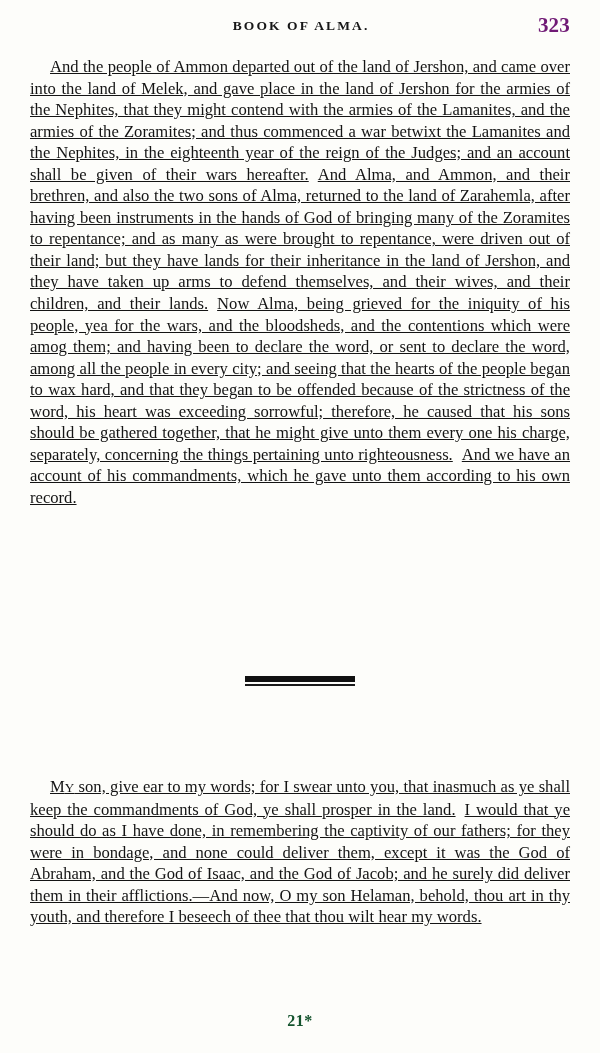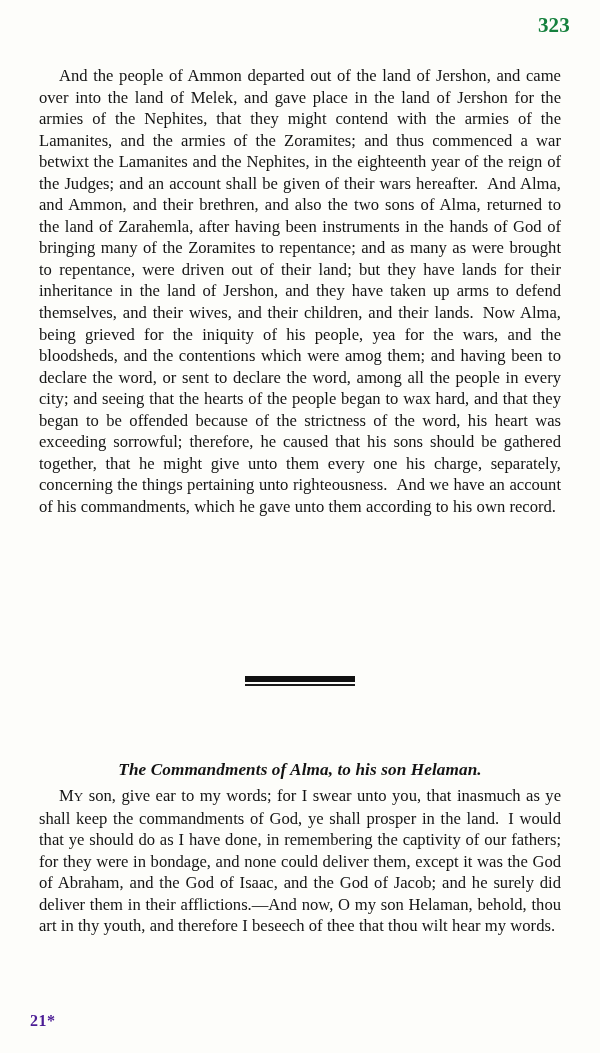--- a/index.html
+++ b/index.html
@@ -43,39 +43,40 @@
     text-indent: 2.1px;
     color: #171717;
   }
   .runhead-folio {
     position: absolute;
     right: 0;
     top: -3px;
     font-weight: bold;
     font-size: 21px;
     letter-spacing: 0.2px;
-    color: #15803d;
+    color: #701a75;
   }
 
   
   .textblock {
     position: absolute;
     top: 56px;
     left: 30px;
     width: 540px;
   }
 
   p.body {
-    margin: 9px;
+    margin: 0;
     font-size: 16.6px;
     line-height: 21.55px;
     text-align: justify;
     text-align-last: left;
     word-spacing: 0.15px;
     hyphens: none;
+    text-decoration: underline;
   }
   p.body.indent {
     text-indent: 20px;
   }
   
   .sgap {
     display: inline-block;
     width: 9px;
   }
   .smallcapY {
@@ -139,49 +140,49 @@
     left: 30px;
     width: 540px;
   }
 
   
   .signature {
     position: absolute;
     top: 1012px;
     left: 30px;
     width: 540px;
-    text-align: left;
+    text-align: center;
     font-weight: bold;
     font-size: 16px;
     letter-spacing: 0.5px;
-    color: #4c1d95;
+    color: #14532d;
   }
 </style>
 </head>
 <body style="background: rgb(253, 253, 250); color: rgb(20, 20, 20);">
 
 <div class="page">
 
   <div class="runhead">
+    <div class="runhead-title">BOOK OF ALMA.</div>
     <div class="runhead-folio">323</div>
   </div>
 
   <div class="textblock">
     <p class="body indent"><span>And the people of Ammon departed out of the land of Jershon, and came over into the land of Melek, and gave place in the land of Jershon for the armies of the Nephites, that they might contend with the armies of the Lamanites, and the armies of the Zoramites; and thus commenced a war betwixt the Lamanites and the Nephites, in the eighteenth year of the reign of the Judges; and an account shall be given of their wars hereafter.</span><span class="sgap"></span><span>And Alma, and Ammon, and their brethren, and also the two sons of Alma, returned to the land of Zarahemla, after having been instruments in the hands of God of bringing many of the Zoramites to repentance; and as many as were brought to repentance, were driven out of their land; but they have lands for their inheritance in the land of Jershon, and they have taken up arms to defend themselves, and their wives, and their children, and their lands.</span><span class="sgap"></span><span>Now Alma, being grieved for the iniquity of his people, yea for the wars, and the bloodsheds, and the contentions which were amog them; and having been to declare the word, or sent to declare the word, among all the people in every city; and seeing that the hearts of the people began to wax hard, and that they began to be offended because of the strictness of the word, his heart was exceeding sorrowful; therefore, he caused that his sons should be gathered together, that he might give unto them every one his charge, separately, concerning the things pertaining unto righteousness.</span><span class="sgap"></span><span>And we have an account of his commandments, which he gave unto them according to his own record.</span></p>
   </div>
 
   <div class="divider">
     <div class="divider-inner">
       <div class="rule-thick"></div>
       <div class="rule-gap"></div>
       <div class="rule-thin"></div>
     </div>
   </div>
 
-  <div class="chapter-sub">The Commandments of Alma, to his son Helaman.</div>
 
   <div class="textblock2">
     <p class="body indent"><span>M</span><span class="smallcapY">Y</span><span> son, give ear to my words; for I swear unto you, that inasmuch as ye shall keep the commandments of God, ye shall prosper in the land.</span><span class="sgap"></span><span>I would that ye should do as I have done, in remembering the captivity of our fathers; for they were in bondage, and none could deliver them, except it was the God of Abraham, and the God of Isaac, and the God of Jacob; and he surely did deliver them in their afflictions.—And now, O my son Helaman, behold, thou art in thy youth, and therefore I beseech of thee that thou wilt hear my words.</span></p>
   </div>
 
   <div class="signature">21*</div>
 
 </div>
 
 </body></html>

